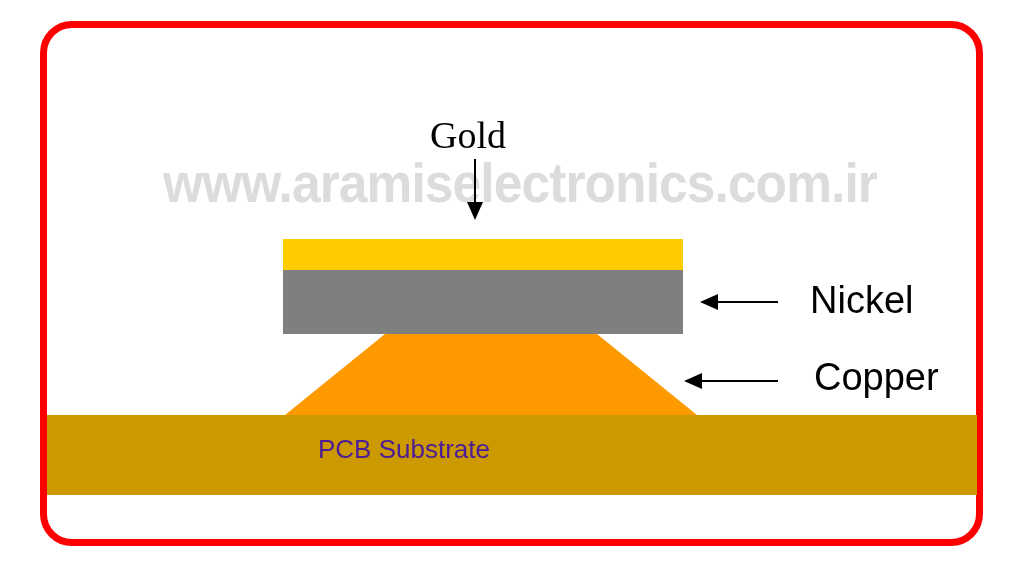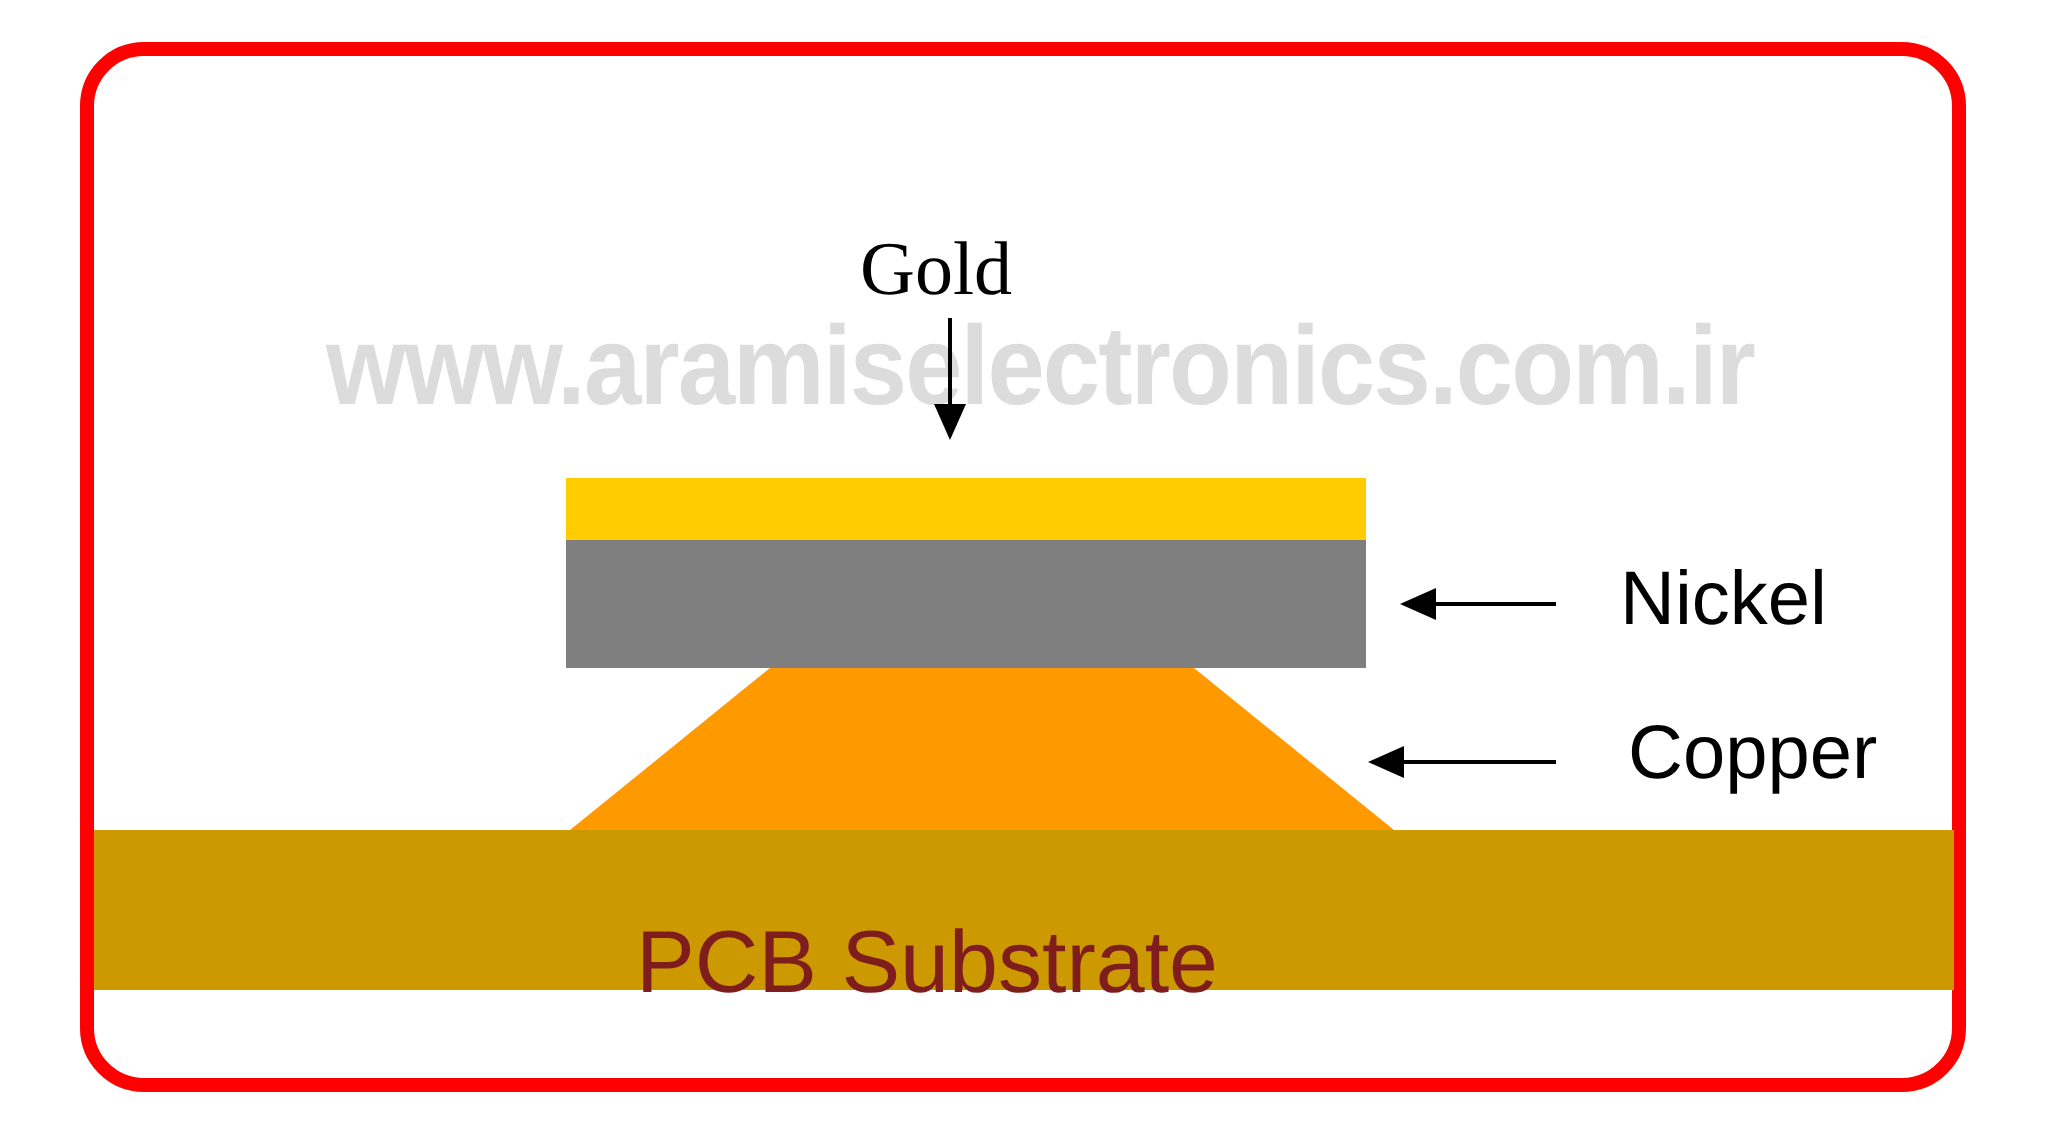--- a/index.html
+++ b/index.html
@@ -5,21 +5,21 @@
   html, body { margin:0; padding:0; }
   body { width:1024px; height:569px; background:#ffffff; position:relative; overflow:hidden;
          font-family:"Liberation Sans", sans-serif; }
   .frame { position:absolute; left:40px; top:21px; width:929px; height:511px;
            border:7px solid #ff0000; border-radius:32px; background:#fff; }
   .watermark { position:absolute; left:100px; top:150px; width:840px; text-align:center;
                font-size:56px; font-weight:bold; color:#dcdcdc; letter-spacing:-1px;
                transform:scaleX(0.92); transform-origin:center; white-space:nowrap; }
   .label { position:absolute; font-size:38px; color:#000; line-height:1; }
   .substrate { position:absolute; left:47px; top:415px; width:930px; height:80px; background:#cc9900; }
-  .substrate-label { position:absolute; left:318px; top:460px; font-size:44px; color:#7f1d1d; line-height:1; }
+  .substrate-label { position:absolute; left:318px; top:436px; font-size:26px; color:#4c1d95; line-height:1; }
   .gold { position:absolute; left:283px; top:239px; width:400px; height:31px; background:#ffcc00; }
   .nickel { position:absolute; left:283px; top:270px; width:400px; height:64px; background:#7f7f7f; }
   svg.abs { position:absolute; left:0; top:0; }
 </style>
 </head>
 <body>
 
 <div class="frame"></div>
 
 <div class="substrate"></div>

